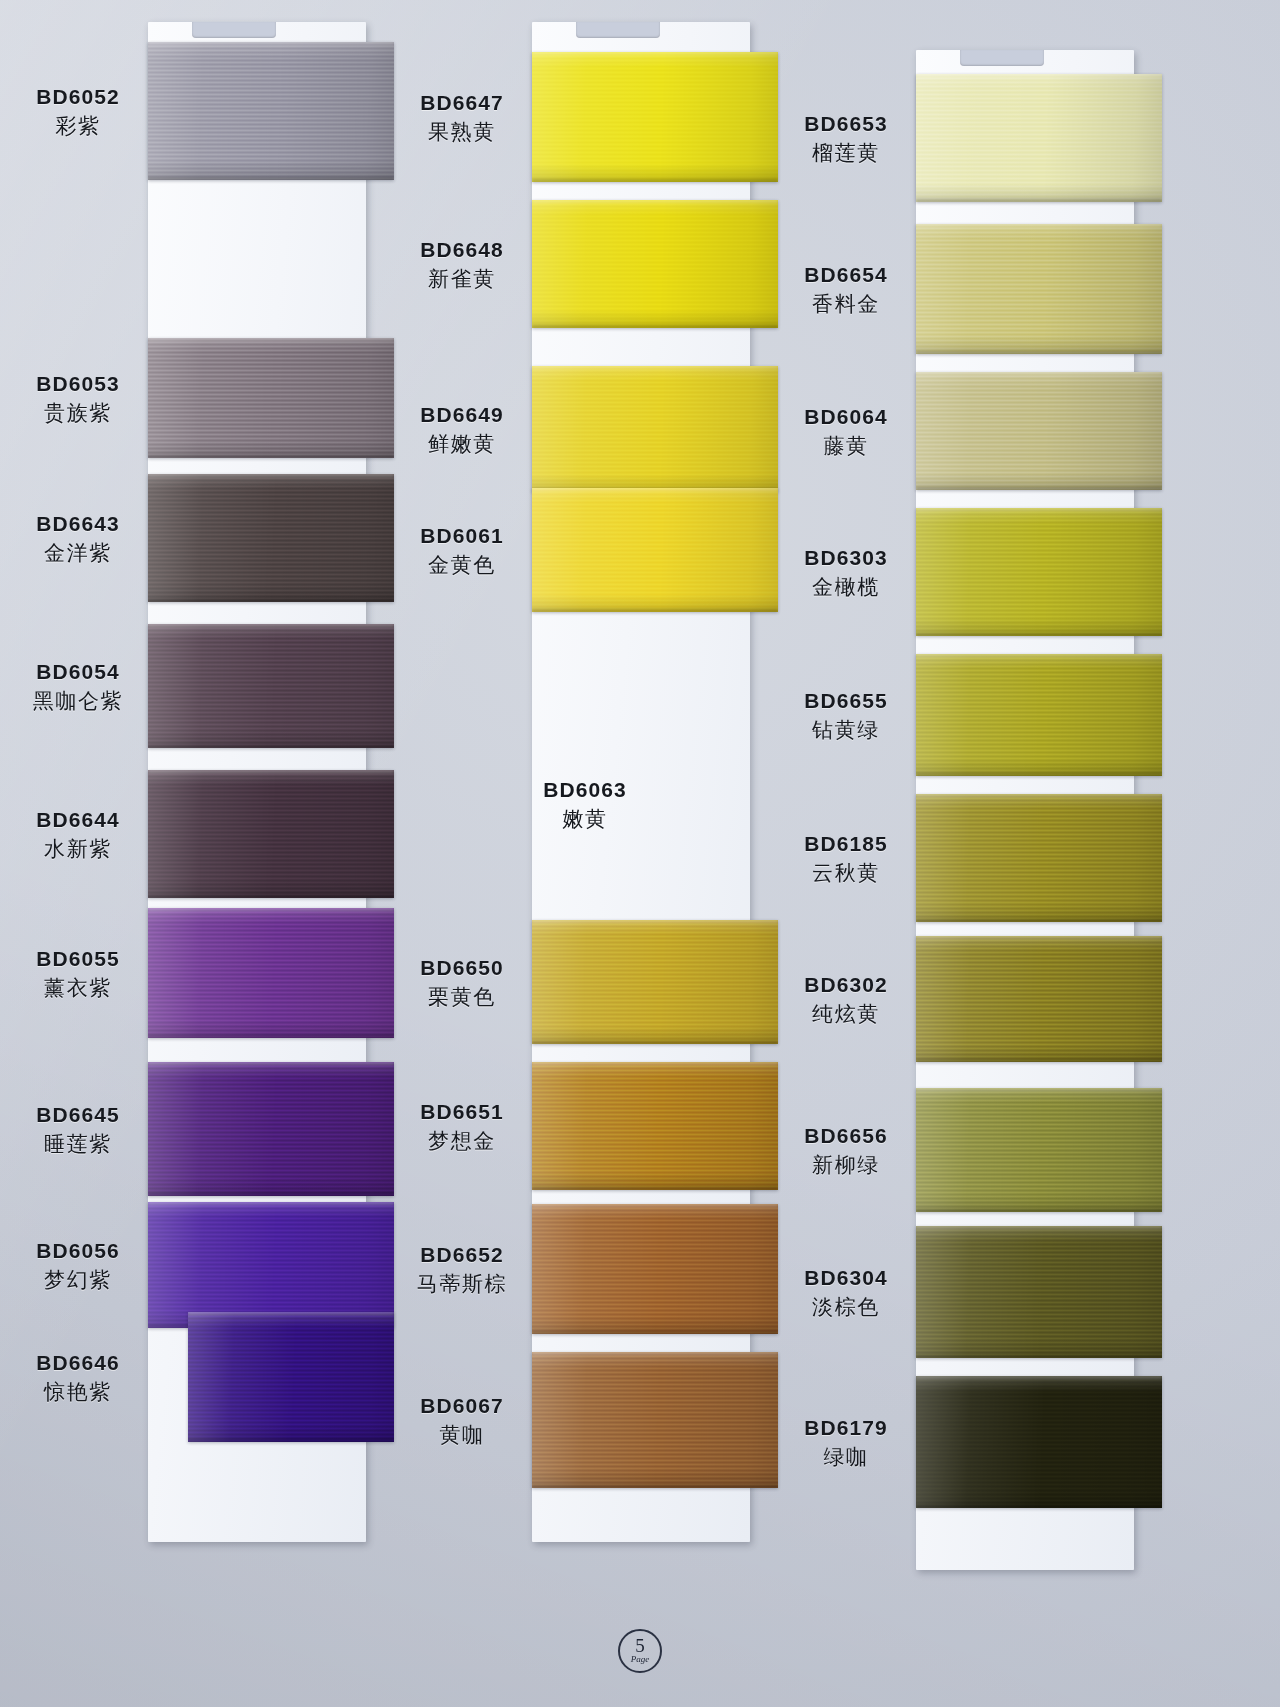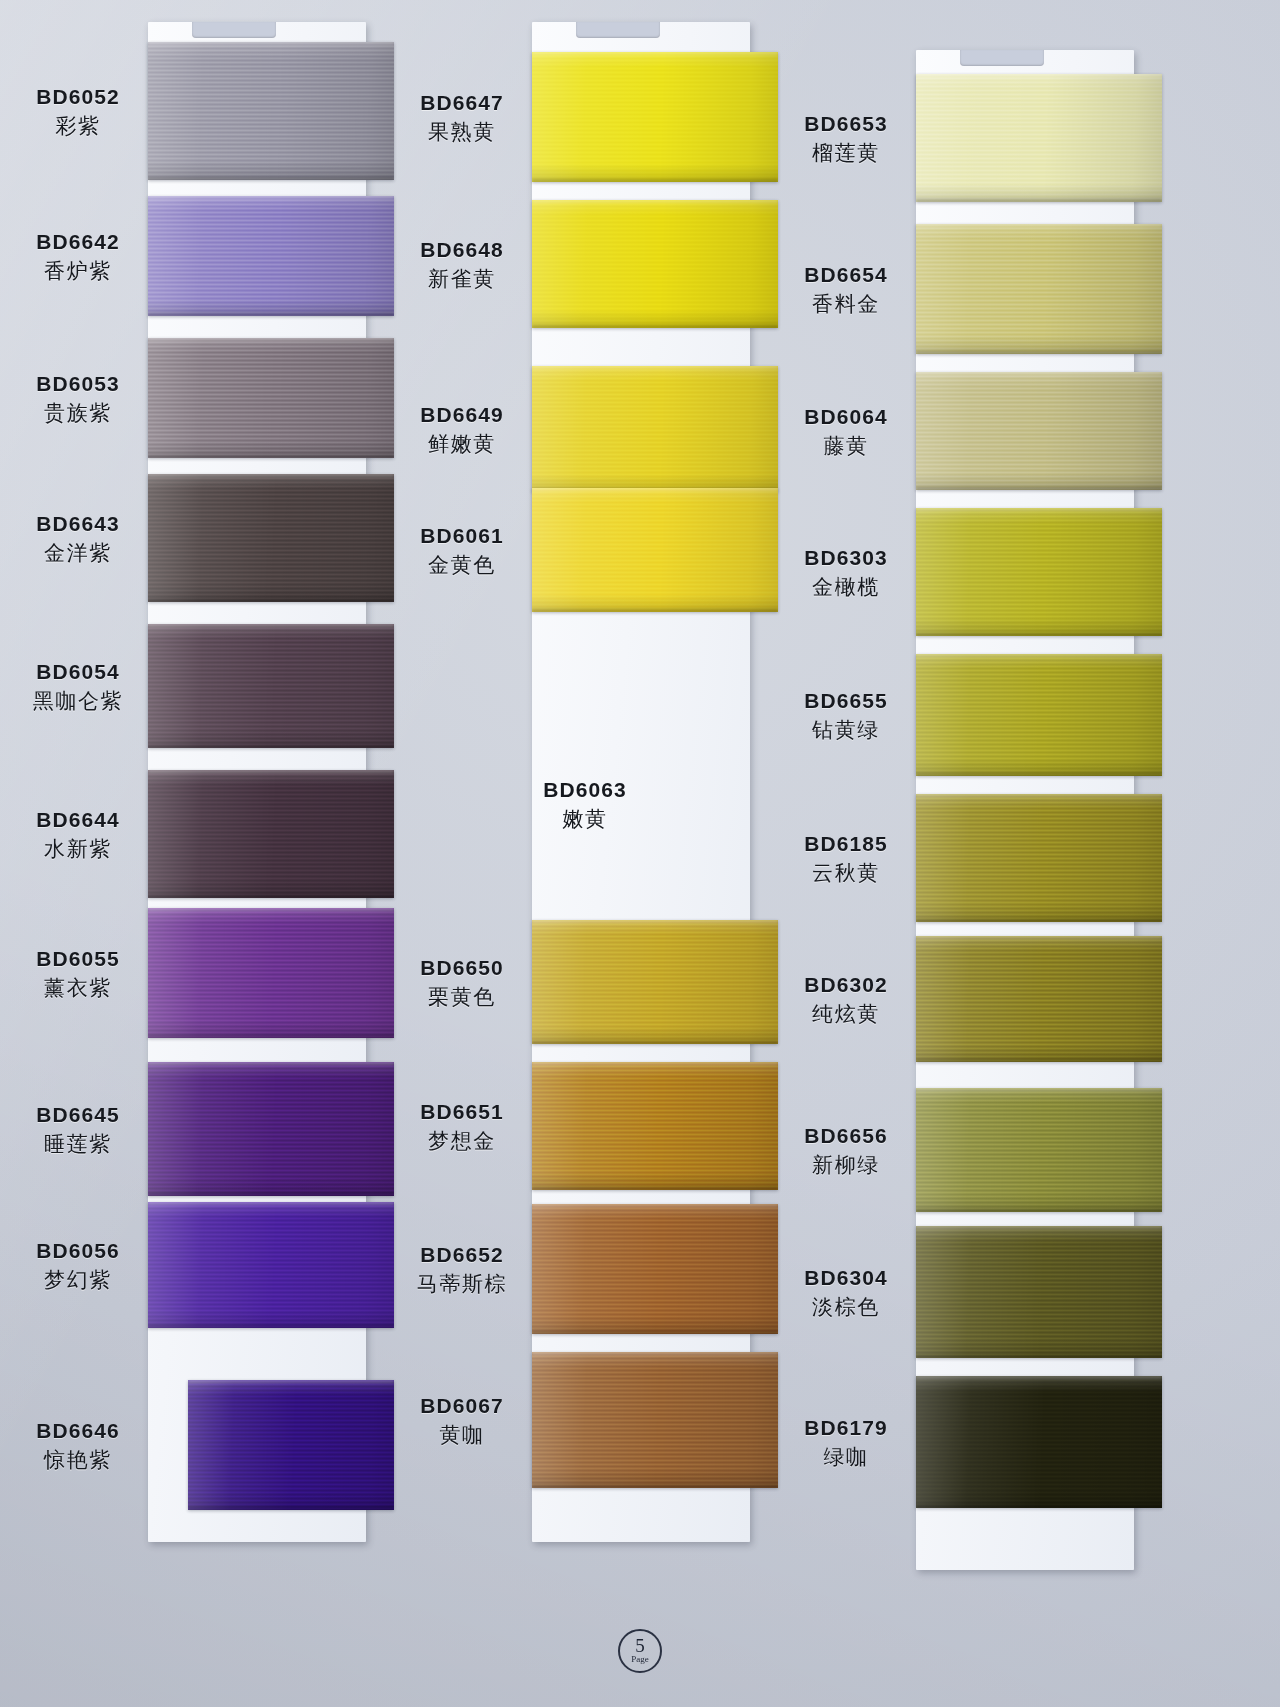--- a/index.html
+++ b/index.html
@@ -163,20 +163,21 @@
   }
   #page-badge .num {
     font-size: 19px;
     line-height: 16px;
     font-family: "Liberation Serif", "DejaVu Serif", serif;
   }
   #page-badge .word {
     font-size: 9px;
     line-height: 11px;
     font-family: "Liberation Serif", "DejaVu Serif", serif;
+    font-style: italic;
   }
 </style>
 </head>
 <body>
 
 <div id="board"></div>
 
 <div id="columns">
     <div class="column col-0">
       <div class="card-strip">
@@ -188,32 +189,20 @@
             <span class="code">BD6052</span>
             <span class="cname">彩紫</span>
           </div>
           <div class="swatch" style="background: rgb(155, 154, 168);">
             <div class="threads"></div>
             <div class="sheen"></div>
             <div class="fuzz-top"></div>
             <div class="fuzz-bot"></div>
           </div>
         </div>
-        <div class="row" style="top: 196px; height: 120px;">
-          <div class="label">
-            <span class="code">BD6642</span>
-            <span class="cname">香炉紫</span>
-          </div>
-          <div class="swatch" style="background: rgb(145, 133, 199);">
-            <div class="threads"></div>
-            <div class="sheen"></div>
-            <div class="fuzz-top"></div>
-            <div class="fuzz-bot"></div>
-          </div>
-        </div>
         <div class="row" style="top: 338px; height: 120px;">
           <div class="label">
             <span class="code">BD6053</span>
             <span class="cname">贵族紫</span>
           </div>
           <div class="swatch" style="background: rgb(134, 123, 132);">
             <div class="threads"></div>
             <div class="sheen"></div>
             <div class="fuzz-top"></div>
             <div class="fuzz-bot"></div>
@@ -284,21 +273,21 @@
             <span class="code">BD6056</span>
             <span class="cname">梦幻紫</span>
           </div>
           <div class="swatch" style="background: rgb(76, 34, 161);">
             <div class="threads"></div>
             <div class="sheen"></div>
             <div class="fuzz-top"></div>
             <div class="fuzz-bot"></div>
           </div>
         </div>
-        <div class="row" style="top: 1380px; height: 130px; gap: 40px;">
+        <div class="row" style="top: 1312px; height: 130px; gap: 40px;">
           <div class="label">
             <span class="code">BD6646</span>
             <span class="cname">惊艳紫</span>
           </div>
           <div class="swatch" style="background: rgb(51, 18, 130);">
             <div class="threads"></div>
             <div class="sheen"></div>
             <div class="fuzz-top"></div>
             <div class="fuzz-bot"></div>
           </div>

